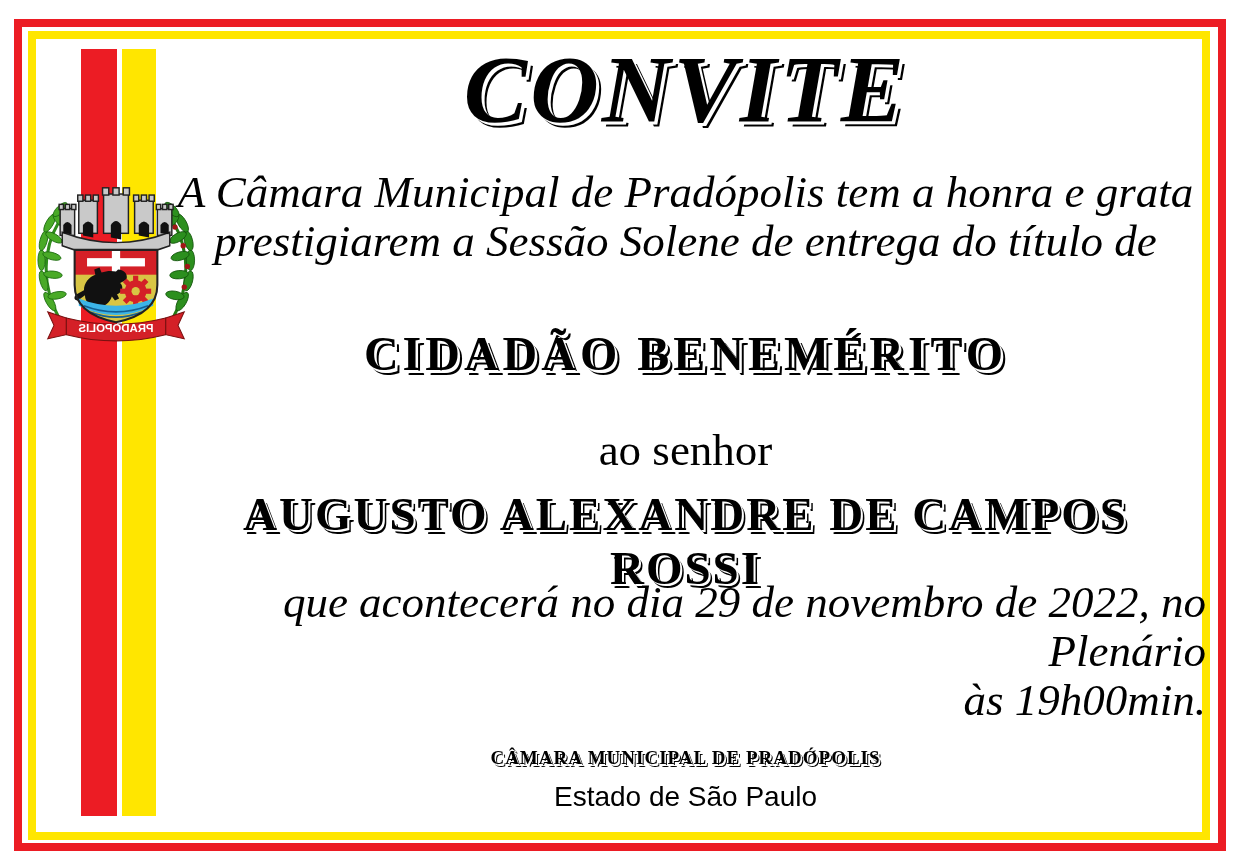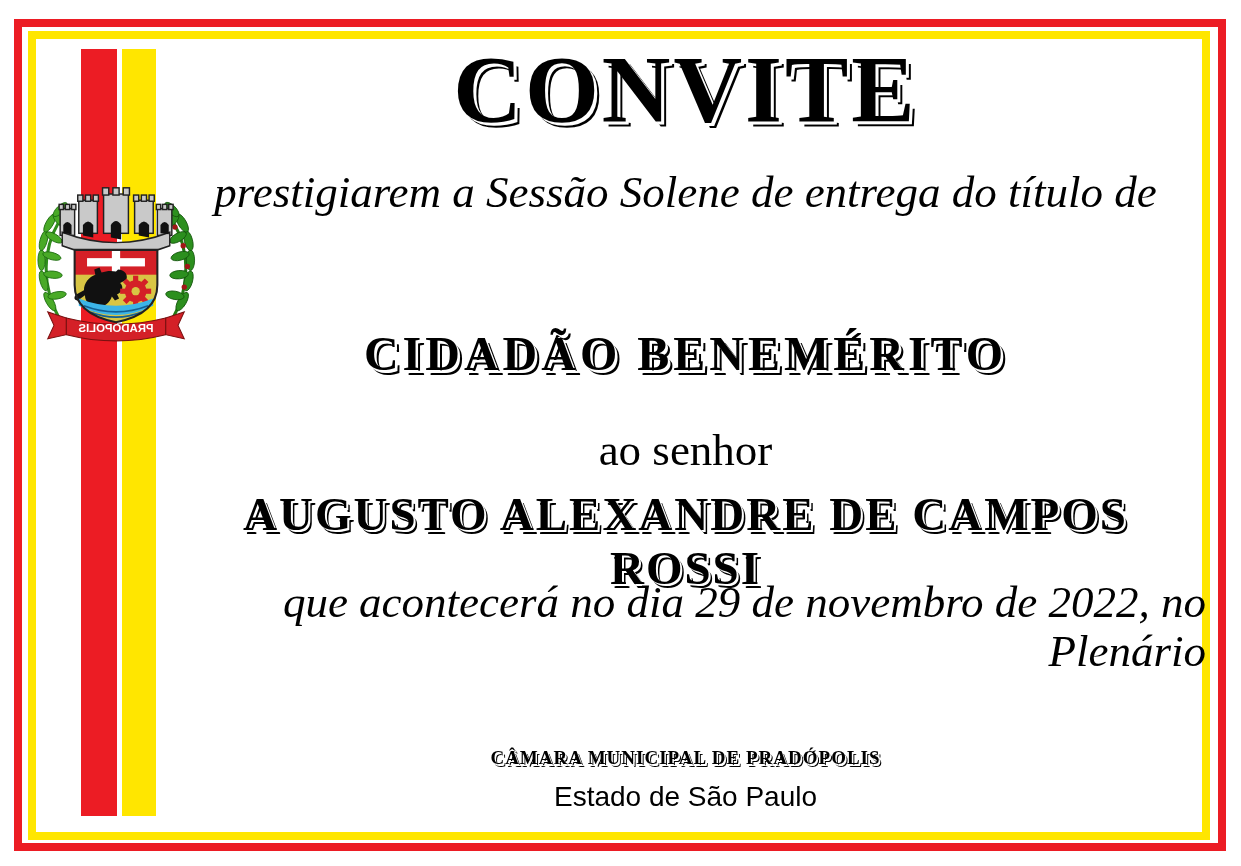--- a/index.html
+++ b/index.html
@@ -18,21 +18,21 @@
     border:8px solid #FFE600;box-sizing:border-box;
   }
   
   .stripe-red{left:81px;top:49px;width:36px;height:767px;background:#EC1C24;}
   .stripe-yellow{left:122px;top:49px;width:34px;height:767px;background:#FFE600;}
   
   .crest{left:25px;top:163px;width:182px;height:182px;}
   
   .content-block{left:165px;width:1041px;text-align:center;}
   .title{
-    top:38px;font-weight:bold;font-size:95px;line-height:1.1;
+    top:38px;font-style:italic;font-weight:bold;font-size:95px;line-height:1.1;
     letter-spacing:3px;
     text-shadow:3px 3px 0 #fff,5px 5px 0 #000;
   }
   .intro{top:168px;font-style:italic;font-size:45px;line-height:49px;}
   .honor-title{
     top:328px;font-weight:bold;font-size:48px;line-height:1.1;letter-spacing:4px;
     text-shadow:2.5px 2.5px 0 #fff,4.5px 4.5px 0 #000;
   }
   .recipient-intro{top:424px;font-size:45px;}
   .recipient-name{
@@ -162,28 +162,30 @@
     <path d="M40,150 L22,144 L28,157 L22,170 L40,166 Z" fill="#D42027"></path>
     <path d="M136,150 L154,144 L148,157 L154,170 L136,166 Z" fill="#D42027"></path>
     <path d="M40,150 Q88,162 136,150 L136,166 Q88,178 40,166 Z" fill="#D42027"></path>
     <text transform="translate(88,163) scale(-1,1)" text-anchor="middle" fill="#fff" stroke="none" font-size="11" font-weight="bold" font-family="Liberation Sans, sans-serif">PRADOPOLIS</text>
   </g>
 </svg>
 
 <div class="abs content-block title">CONVITE</div>
 
 <div class="abs content-block intro">
+  <div>A Câmara Municipal de Pradópolis tem a honra e grata</div>
   <div>prestigiarem a Sessão Solene de entrega do título de</div>
 </div>
 
 <div class="abs content-block honor-title">CIDADÃO BENEMÉRITO</div>
 
 <div class="abs content-block recipient-intro">ao senhor</div>
 
 <div class="abs content-block recipient-name">AUGUSTO ALEXANDRE DE CAMPOS ROSSI</div>
 
 <div class="abs content-block event">
   <div>que acontecerá no dia 29 de novembro de 2022, no Plenário</div>
+  <div>às 19h00min.</div>
 </div>
 
 <div class="abs content-block footer-org">CÂMARA MUNICIPAL DE PRADÓPOLIS</div>
 
 <div class="abs content-block footer-state">Estado de São Paulo</div>
 
 </body></html>

